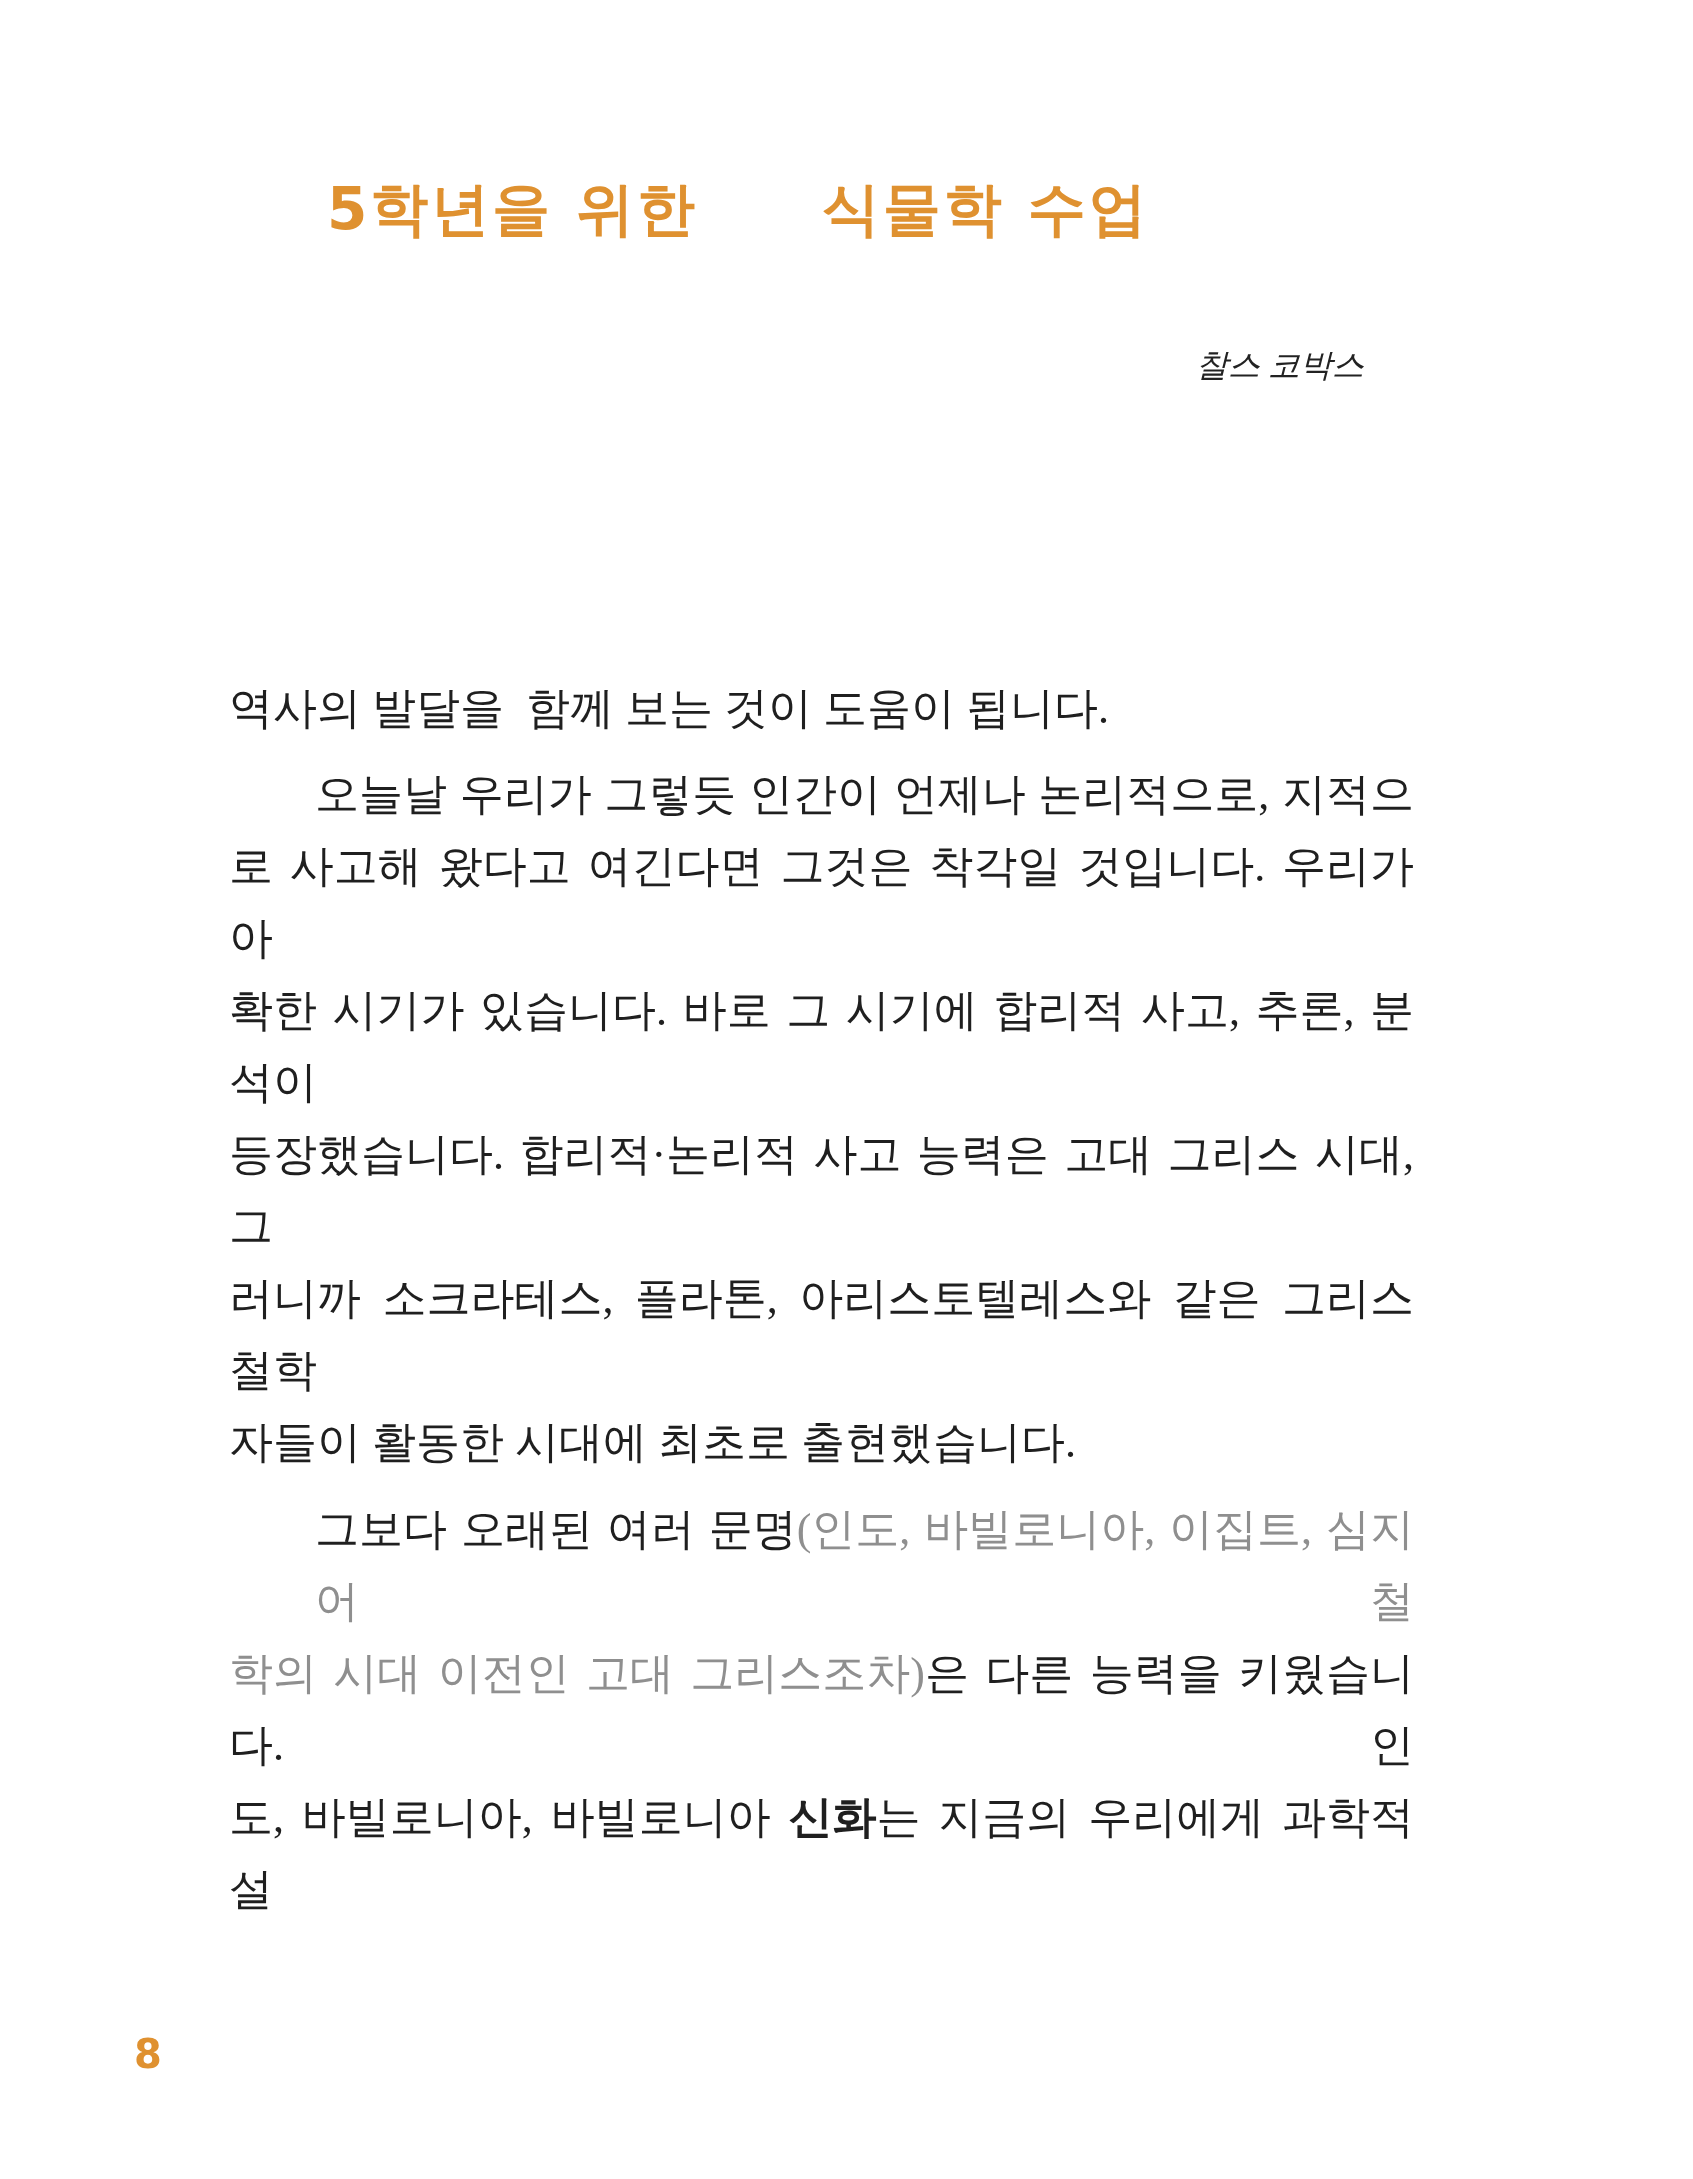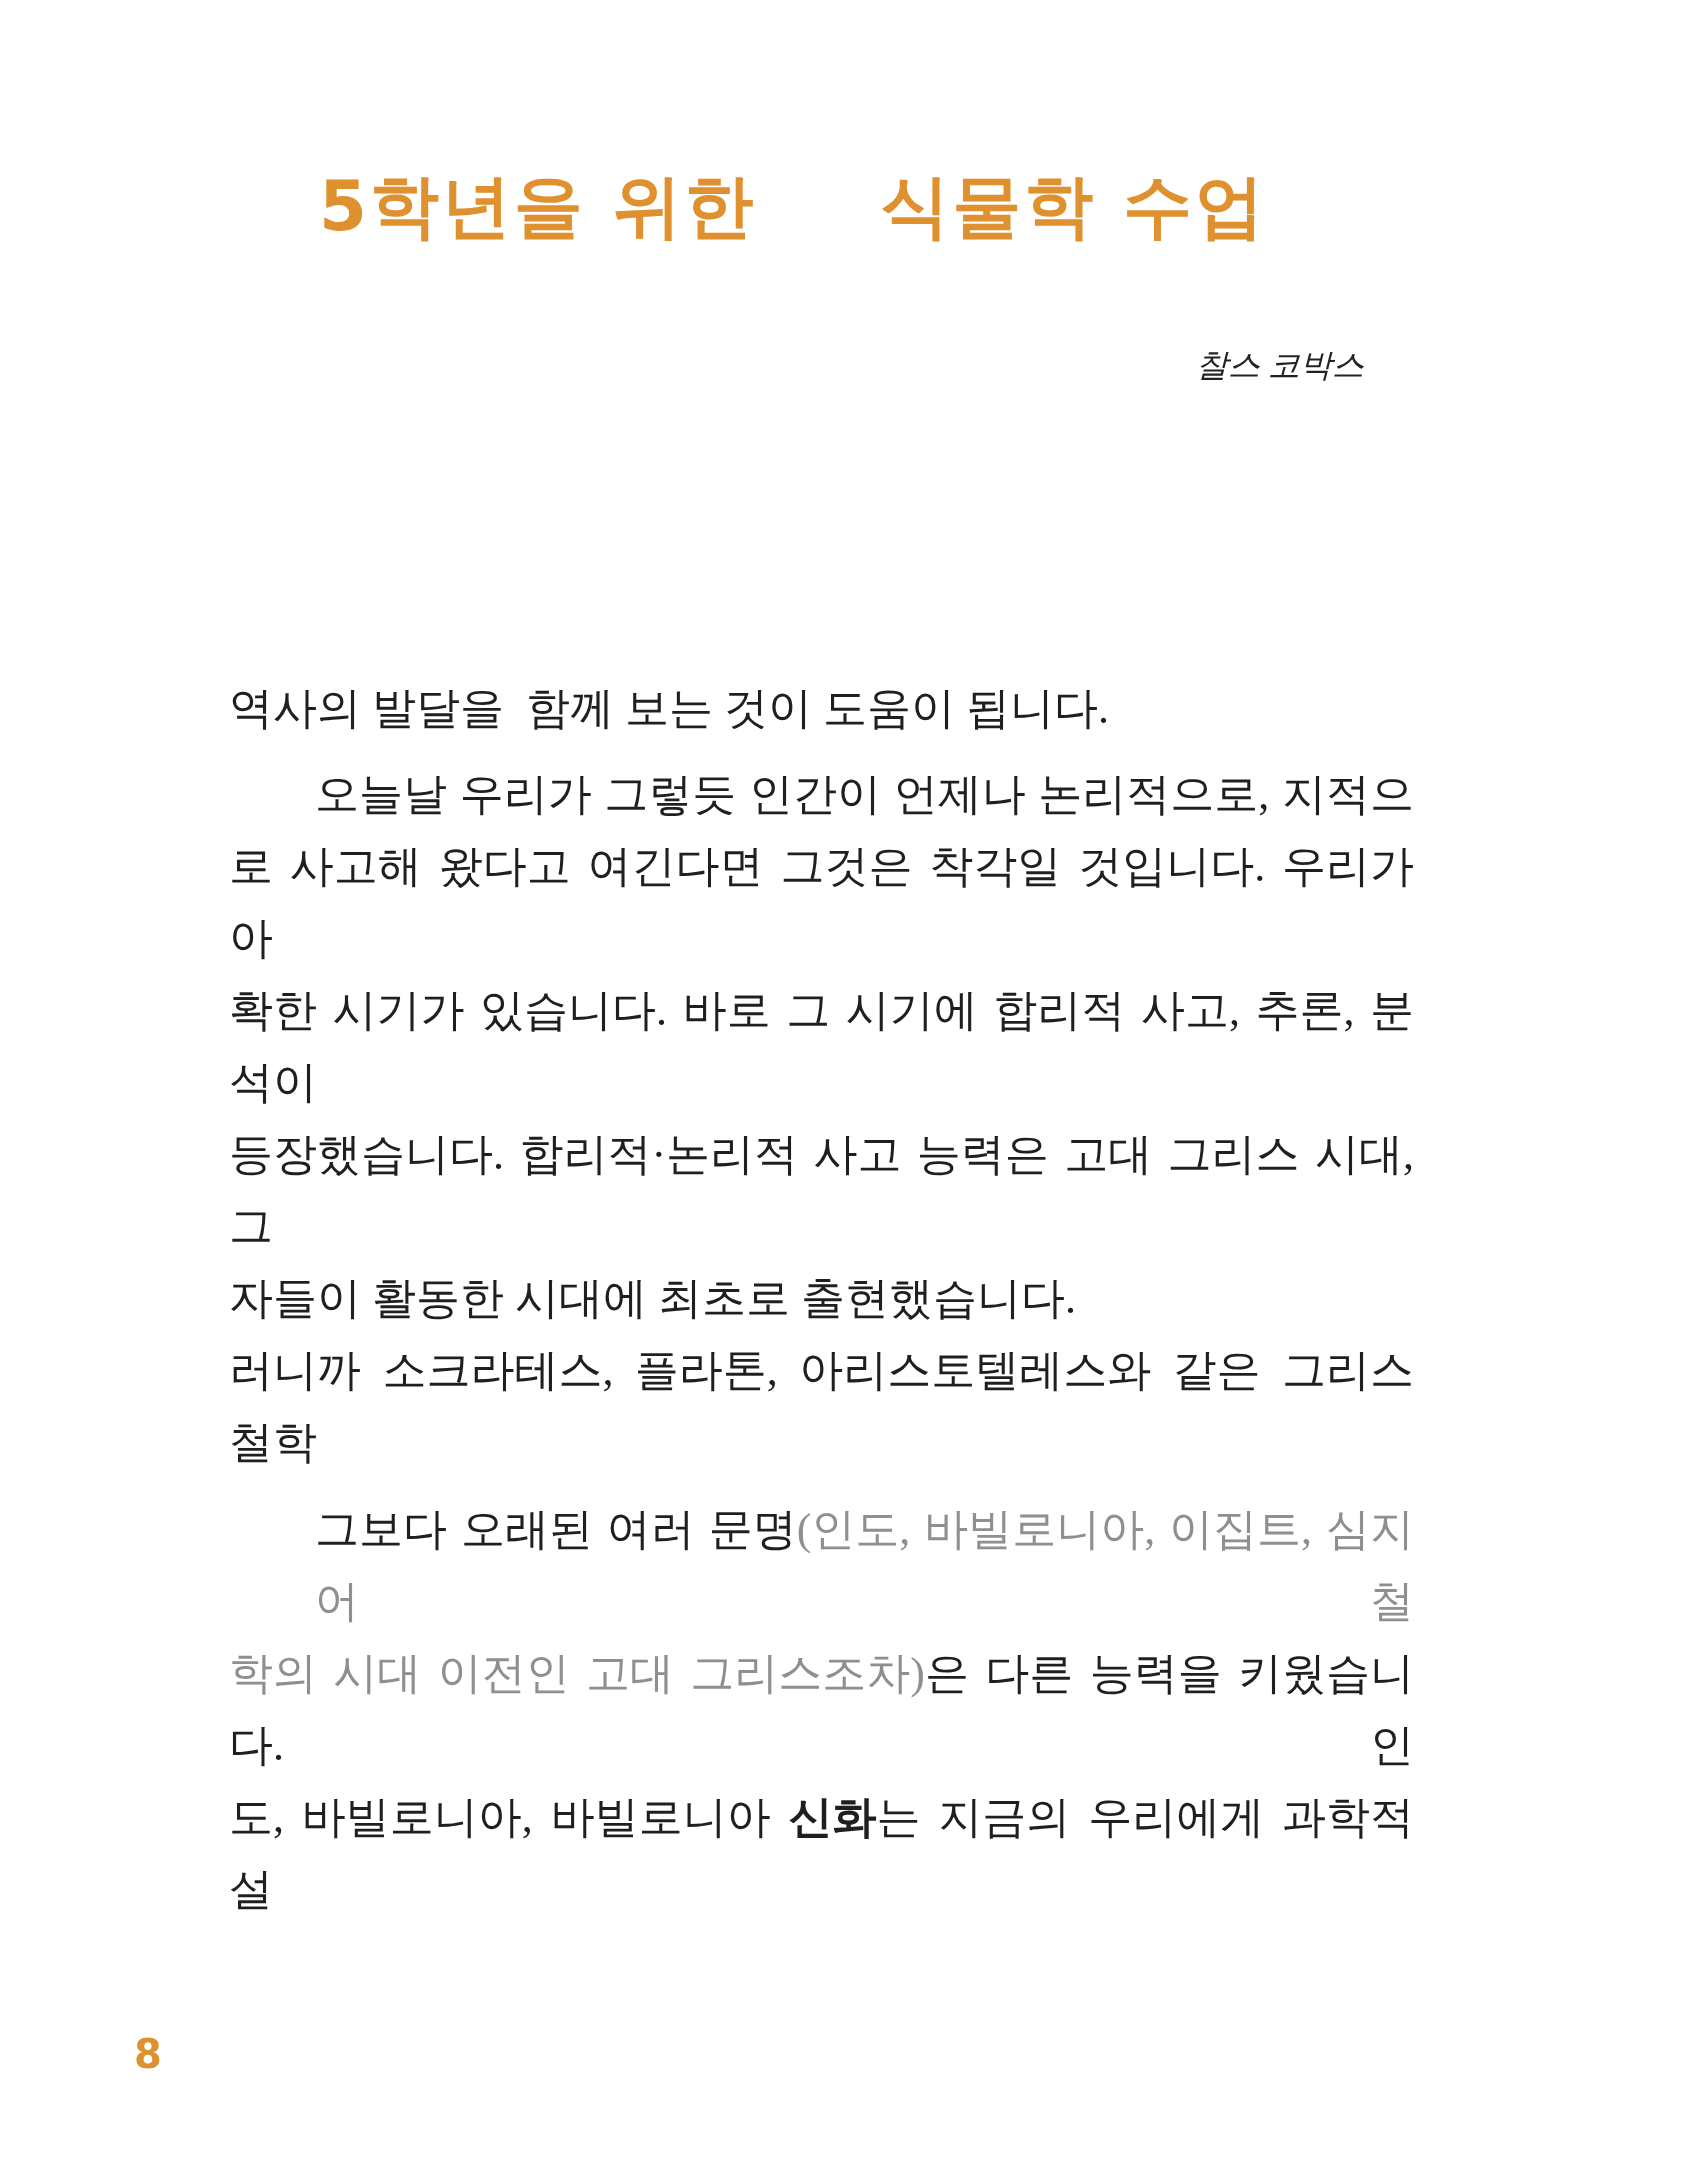--- a/index.html
+++ b/index.html
@@ -13,24 +13,24 @@
     height: 2179px;
     background: var(--bg, #ffffff);
     overflow: hidden;
     font-family: "Liberation Serif", "DejaVu Serif", serif;
   }
   
   .title {
     position: absolute;
     left: 315px;
     top: 168px;
-    margin: 4px;
+    margin: 12px;
     font-family: "DejaVu Sans", sans-serif;
     font-weight: 800;
-    font-size: 69px;
+    font-size: 58px;
     line-height: 1.0;
     letter-spacing: 2.9px;
     color: var(--accent, #DF9130);
     white-space: nowrap;
   }
   .title-gap {
     display: inline-block;
     width: 124px;
   }
   
@@ -95,22 +95,22 @@
 
   <div class="body-text">
       <div class="paragraph">
         <div class="line last"><span class="seg-normal">역사의 발달을  함께 보는 것이 도움이 됩니다.</span></div>
       </div>
       <div class="paragraph">
         <div class="line indent"><span class="seg-normal">오늘날 우리가 그렇듯 인간이 언제나 논리적으로, 지적으</span></div>
         <div class="line"><span class="seg-normal">로 사고해 왔다고 여긴다면 그것은 착각일 것입니다. 우리가 아</span></div>
         <div class="line"><span class="seg-normal">확한 시기가 있습니다. 바로 그 시기에 합리적 사고, 추론, 분석이</span></div>
         <div class="line"><span class="seg-normal">등장했습니다. 합리적·논리적 사고 능력은 고대 그리스 시대, 그</span></div>
+        <div class="line"><span class="seg-normal">러니까 소크라테스, 플라톤, 아리스토텔레스와 같은 그리스 철학</span></div>
         <div class="line last"><span class="seg-normal">자들이 활동한 시대에 최초로 출현했습니다.</span></div>
-        <div class="line"><span class="seg-normal">러니까 소크라테스, 플라톤, 아리스토텔레스와 같은 그리스 철학</span></div>
       </div>
       <div class="paragraph">
         <div class="line indent"><span class="seg-normal">그보다 오래된 여러 문명</span><span class="seg-gray">(인도, 바빌로니아, 이집트, 심지어 철</span></div>
         <div class="line"><span class="seg-gray">학의 시대 이전인 고대 그리스조차)</span><span class="seg-normal">은 다른 능력을 키웠습니다. 인</span></div>
         <div class="line"><span class="seg-normal">도, 바빌로니아, 바빌로니아 </span><span class="seg-bold">신화</span><span class="seg-normal">는 지금의 우리에게 과학적 설</span></div>
       </div>
     </div>
 
   <div class="page-number">8</div>
 

